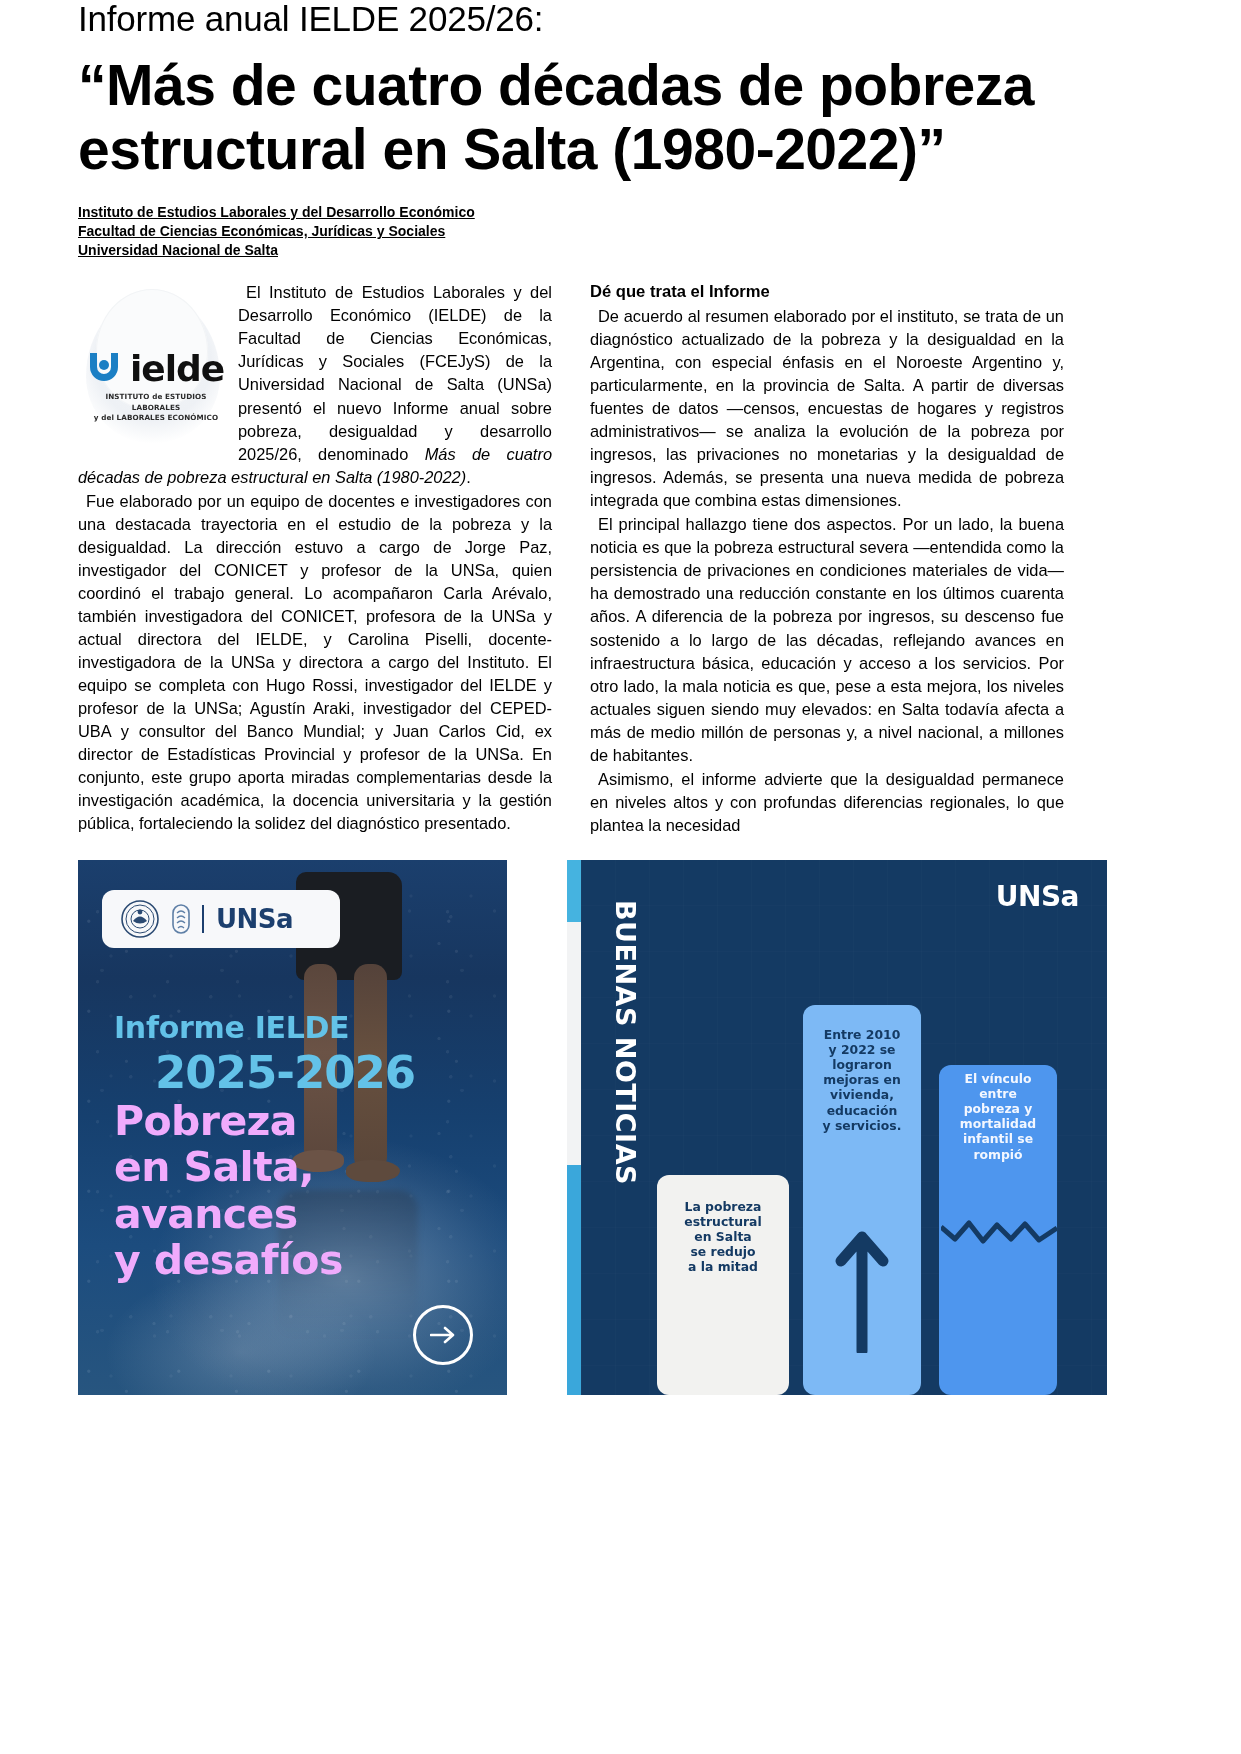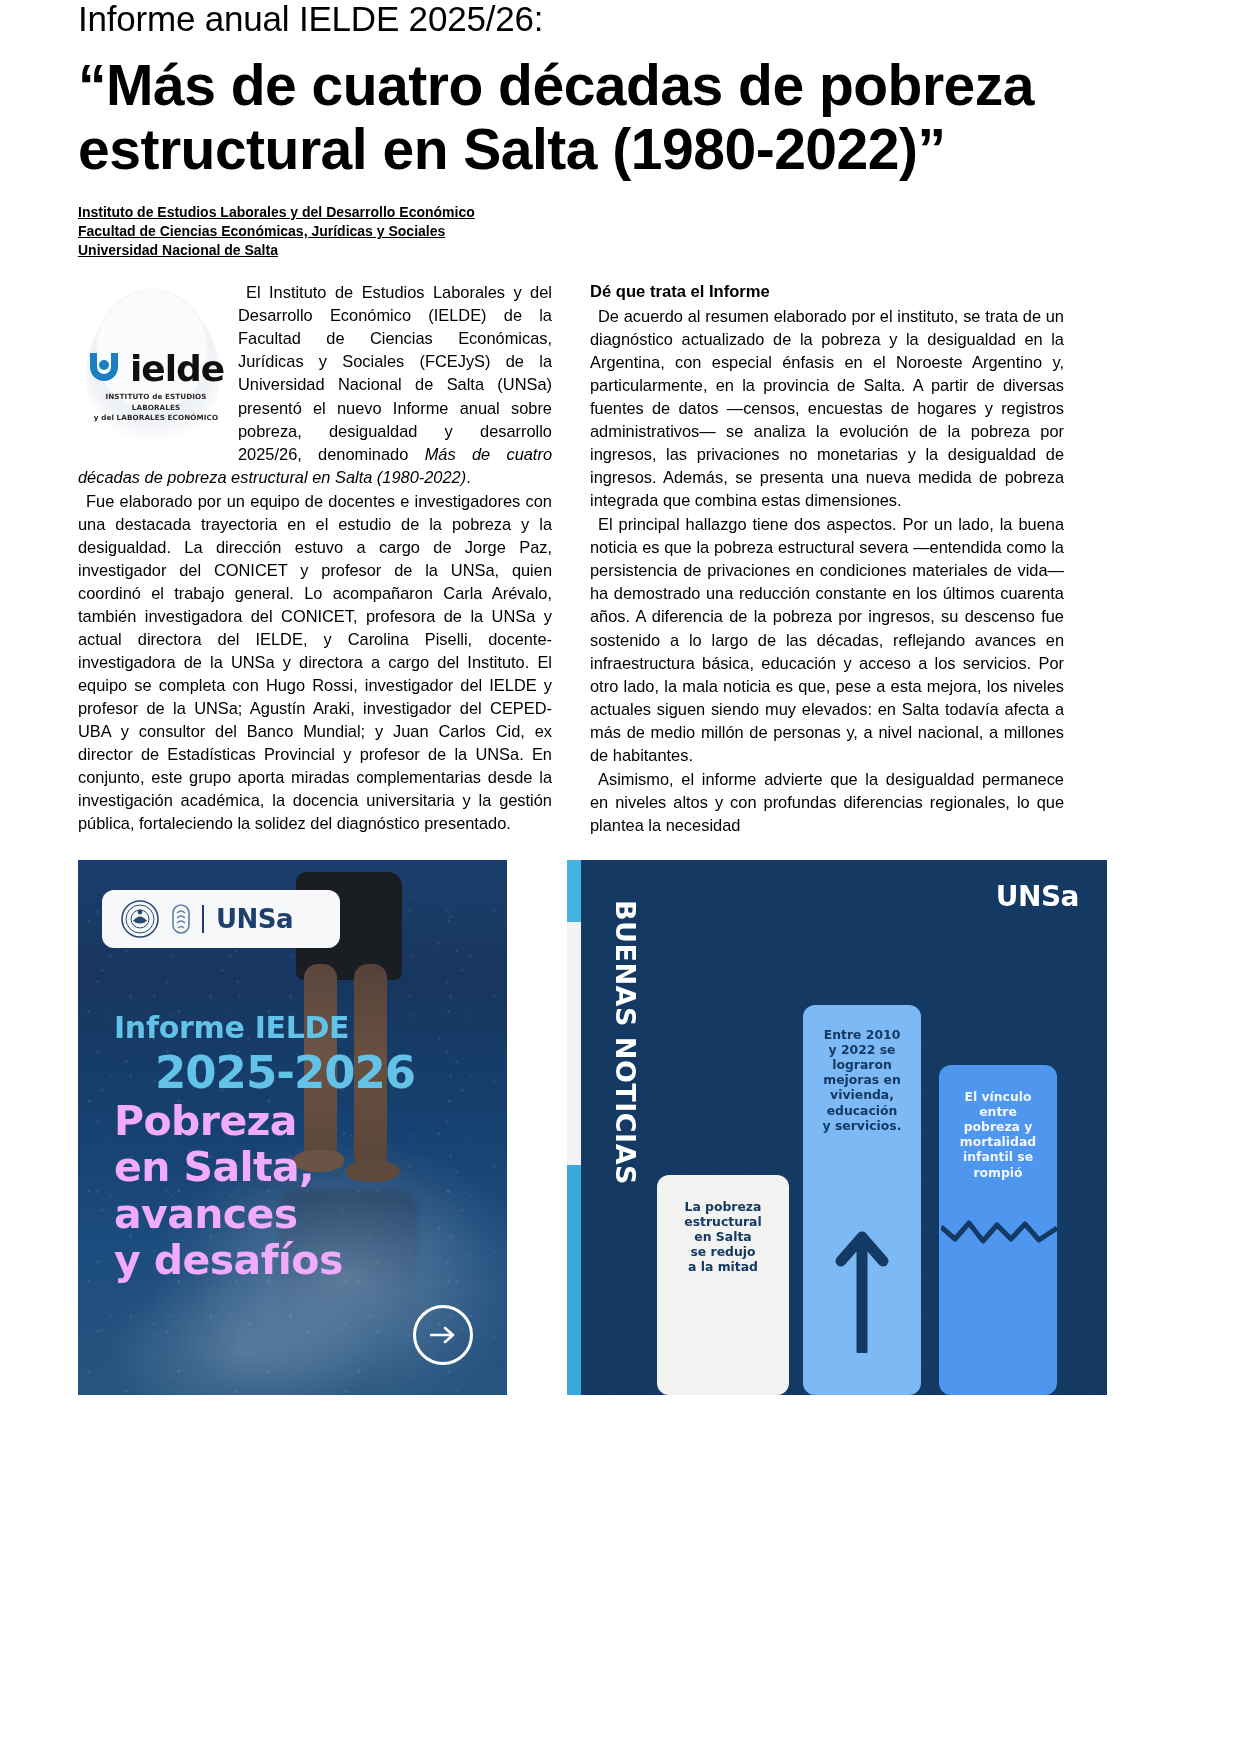--- a/index.html
+++ b/index.html
@@ -131,21 +131,21 @@
   .vert{position:absolute;left:16px;top:40px;height:400px;width:44px;
     writing-mode:vertical-rl;
     font-family:"DejaVu Sans",sans-serif;font-size:27px;font-weight:700;color:#fff;letter-spacing:.5px;}
   .unsa-top{position:absolute;right:28px;top:20px;
     font-family:"DejaVu Sans",sans-serif;font-size:28px;font-weight:700;color:#fff;letter-spacing:-.5px;}
 
   .bar{position:absolute;border-radius:12px;box-sizing:border-box;padding:14px 10px 0 10px;
     font-family:"DejaVu Sans",sans-serif;font-size:12.4px;font-weight:700;line-height:1.22;text-align:center;}
   .bar1{left:76px;bottom:0;width:132px;height:220px;background:#f2f2f0;color:#143a63;padding-top:24px;}
   .bar2{left:222px;bottom:0;width:118px;height:390px;background:#7db9f5;color:#143a63;padding-top:22px;}
-  .bar3{left:358px;bottom:0;width:118px;height:330px;background:#4e96ee;color:#f3f7ff;padding-top:24px;}
+  .bar3{left:358px;bottom:0;width:118px;height:330px;background:#4e96ee;color:#f3f7ff;padding-top:6px;}
   .arrow-up{position:absolute;left:254px;bottom:42px;width:54px;height:140px;}
   .zig{position:absolute;left:360px;bottom:150px;width:116px;height:26px;}
 </style>
 </head>
 <body>
 
 <div class="page">
 
   <div class="kicker">Informe anual IELDE 2025/26:</div>
   <div class="headline">“Más de cuatro décadas de pobreza estructural en Salta (1980-2022)”</div>

